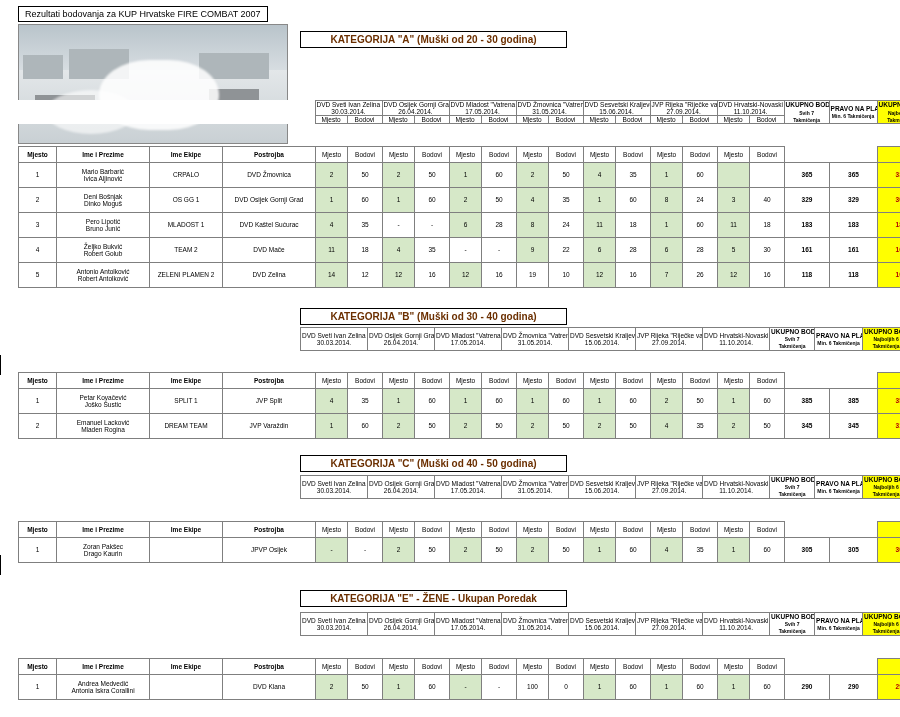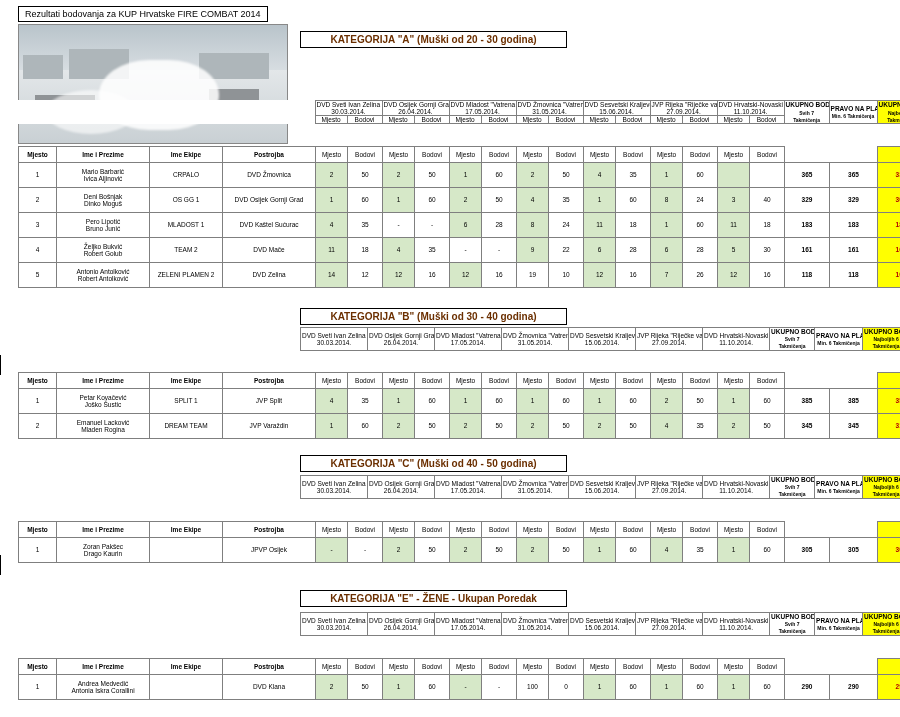--- a/index.html
+++ b/index.html
@@ -69,21 +69,21 @@
   .leftCell{ text-align:left; padding-left:3px; font-size:6.5px;}
   .bigtot{ font-weight:bold; font-size:7.5px;}
   .yellowbig{ background:#ffff00; font-weight:bold; font-size:9px; color:#b00000;}
   .sub{ font-size:5.5px; }
   .mini{ font-size:5px; line-height:1.05; white-space:normal;}
   .sidebar-line{position:absolute;left:0;width:6px;border-left:1px solid #000;}
 </style>
 </head>
 <body>
 
-<div class="title-box">Rezultati bodovanja za KUP Hrvatske FIRE COMBAT 2014</div>
+<div class="title-box">Rezultati bodovanja za KUP Hrvatske FIRE COMBAT 2007</div>
 
 <div class="photo">
   <div class="sky"></div>
   <div class="ground"></div>
   <div class="bld" style="left:4px;top:30px;width:40px;height:24px;"></div>
   <div class="bld" style="left:50px;top:24px;width:60px;height:30px;"></div>
   <div class="bld" style="left:180px;top:28px;width:70px;height:26px;"></div>
   <div class="truck" style="left:16px;top:70px;width:60px;height:18px;"></div>
   <div class="truck" style="left:190px;top:64px;width:50px;height:16px;"></div>
   <div class="smoke"></div>

